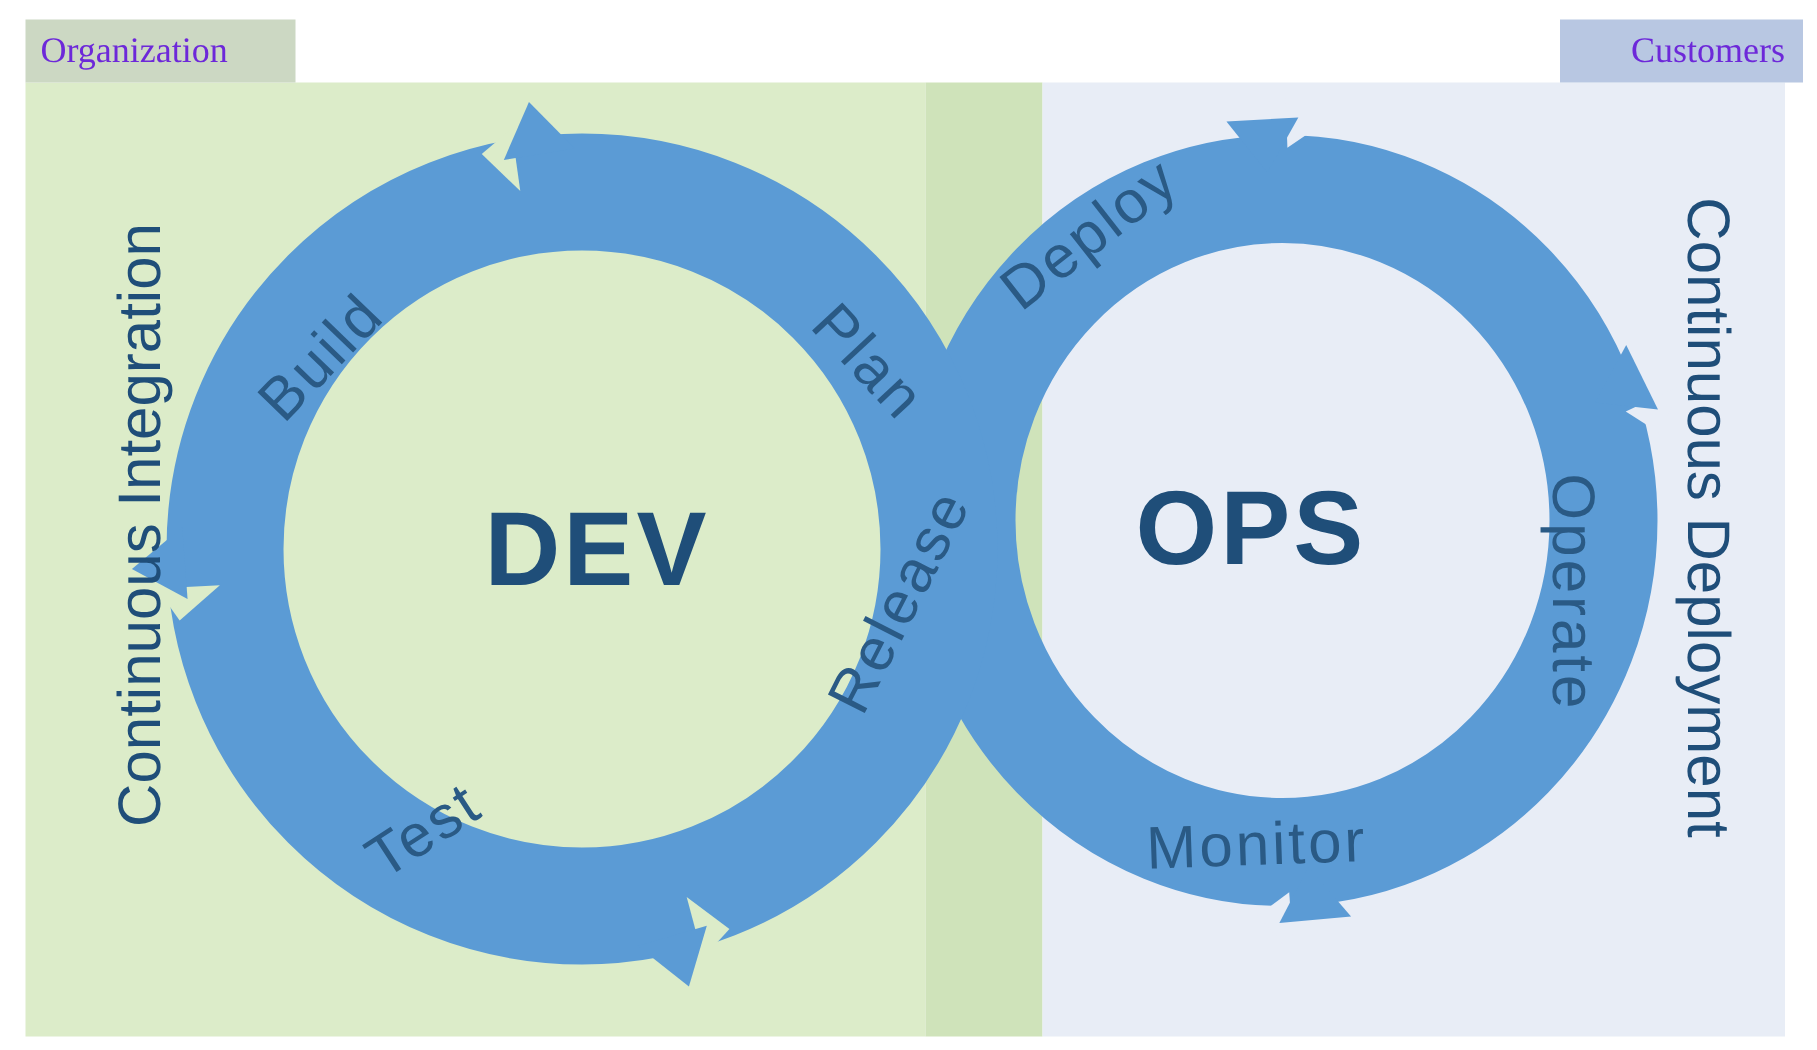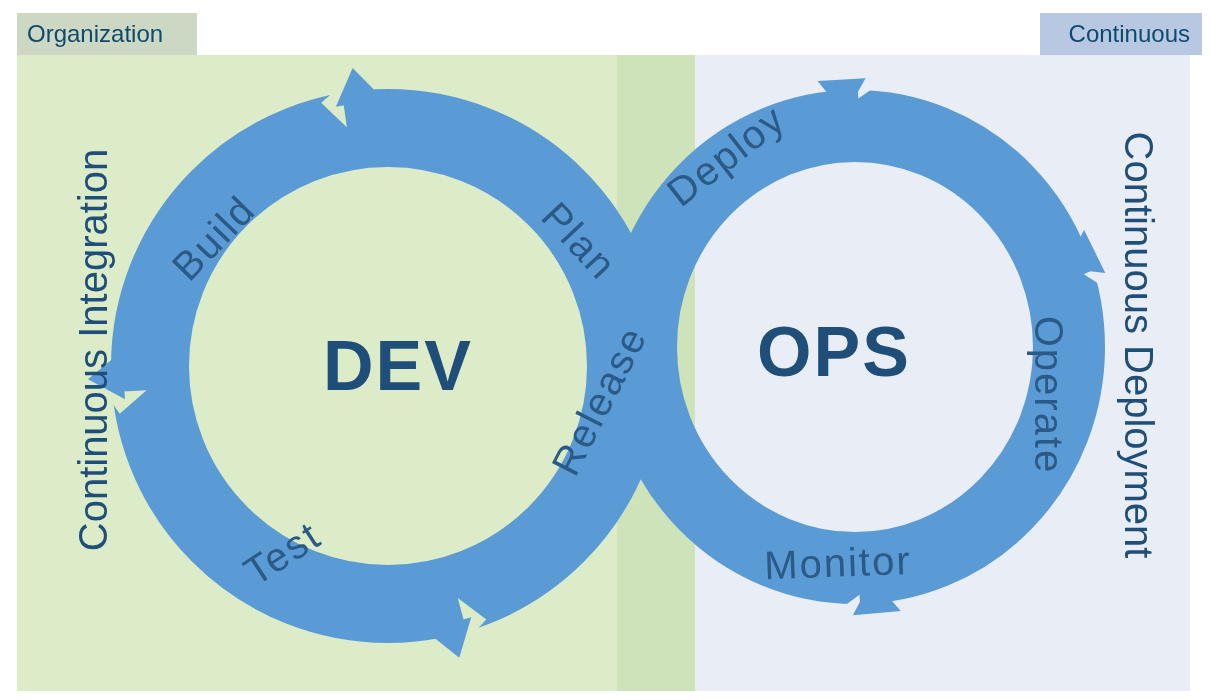--- a/index.html
+++ b/index.html
@@ -3,21 +3,21 @@
 <meta charset="utf-8">
 <style>
   html,body{margin:0;padding:0;background:#ffffff;}
   .stage{position:relative;width:1211px;height:700px;background:#ffffff;overflow:hidden;
          font-family:"Liberation Sans",sans-serif;}
   .bg{position:absolute;top:55px;height:636px;}
   .bg-green{left:17px;width:600px;background:#dcecc9;}
   .bg-strip{left:617px;width:78px;background:#cfe3ba;}
   .bg-blue{left:695px;width:495px;background:#e8edf6;}
   .hdr-box{position:absolute;top:13px;height:42px;display:flex;align-items:center;
-           font-family:Liberation Sans, sans-serif;font-size:24px;color:#0c4a6e;}
+           font-family:Liberation Serif, serif;font-size:24px;color:#6d28d9;}
   .hdr-left{left:17px;width:170px;background:#ccd8c3;padding-left:10px;}
   .hdr-right{left:1040px;width:150px;background:#b8c7e2;justify-content:flex-end;padding-right:12px;}
   svg{position:absolute;left:0;top:0;}
   .ring{fill:none;stroke:#5b9bd5;}
   .barb{fill:#5b9bd5;}
   .notch-g{fill:#dcecc9;}
   .notch-b{fill:#e8edf6;}
   .stage-label{fill:#2a5a85;font-size:40px;letter-spacing:2px;}
   .big-label{fill:#1f4e79;font-size:70px;font-weight:bold;letter-spacing:2px;}
   .side-label{fill:#1f4e79;font-size:40px;}
@@ -29,21 +29,21 @@
 <div class="stage">
 
   <div class="bg bg-green"></div>
   <div class="bg bg-strip"></div>
   <div class="bg bg-blue"></div>
 
   <div class="hdr-box hdr-left">
     <span>Organization</span>
   </div>
   <div class="hdr-box hdr-right">
-    <span>Continuous</span>
+    <span>Customers</span>
   </div>
 
   <svg width="1211" height="700" viewBox="0 0 1211 700">
 
     <ellipse class="ring" cx="855" cy="347" rx="214" ry="221" stroke-width="72"></ellipse>
 
     <circle class="ring" cx="388" cy="366" r="238" stroke-width="78"></circle>
 
     <g transform="translate(354,92) rotate(-8)">
       <polygon class="notch-g" points="-12,-8 -34,6 -12,34"></polygon>

